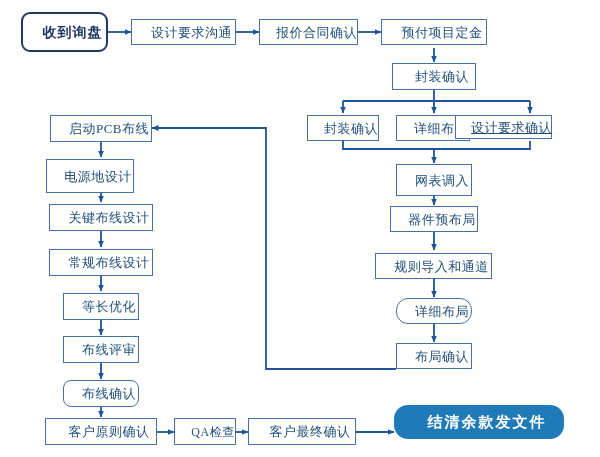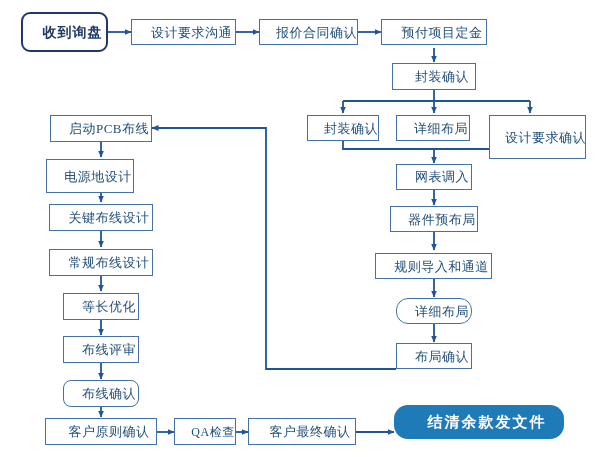--- a/index.html
+++ b/index.html
@@ -107,23 +107,23 @@
   <div class="node" style="left:259px;top:19px;width:99px;height:26px;">报价合同确认</div>
 
   <div class="node" style="left:381px;top:19px;width:106px;height:26px;">预付项目定金</div>
 
   <div class="node" style="left:392px;top:63px;width:84px;height:27px;">封装确认</div>
 
   <div class="node" style="left:307px;top:115px;width:72px;height:26px;">封装确认</div>
 
   <div class="node" style="left:396px;top:115px;width:74px;height:26px;">详细布局</div>
 
-  <div class="node" style="left:489px;top:115px;width:97px;height:44px;">设计要求确认</div>
+  <div class="node" style="left:455px;top:115px;width:97px;height:24px;text-decoration:underline;">设计要求确认</div>
 
-  <div class="node" style="left:396px;top:164px;width:76px;height:26px;font-family:Liberation Mono, monospace;">网表调入</div>
+  <div class="node" style="left:396px;top:164px;width:76px;height:32px;">网表调入</div>
 
   <div class="node" style="left:390px;top:206px;width:88px;height:26px;">器件预布局</div>
 
   <div class="node" style="left:375px;top:253px;width:117px;height:26px;">规则导入和通道</div>
 
   <div class="node" style="left:396px;top:298px;width:76px;height:26px;border-radius:12px;">详细布局</div>
 
   <div class="node" style="left:396px;top:343px;width:76px;height:26px;">布局确认</div>
 
   <div class="node" style="left:50px;top:115px;width:102px;height:27px;">启动PCB布线</div>

